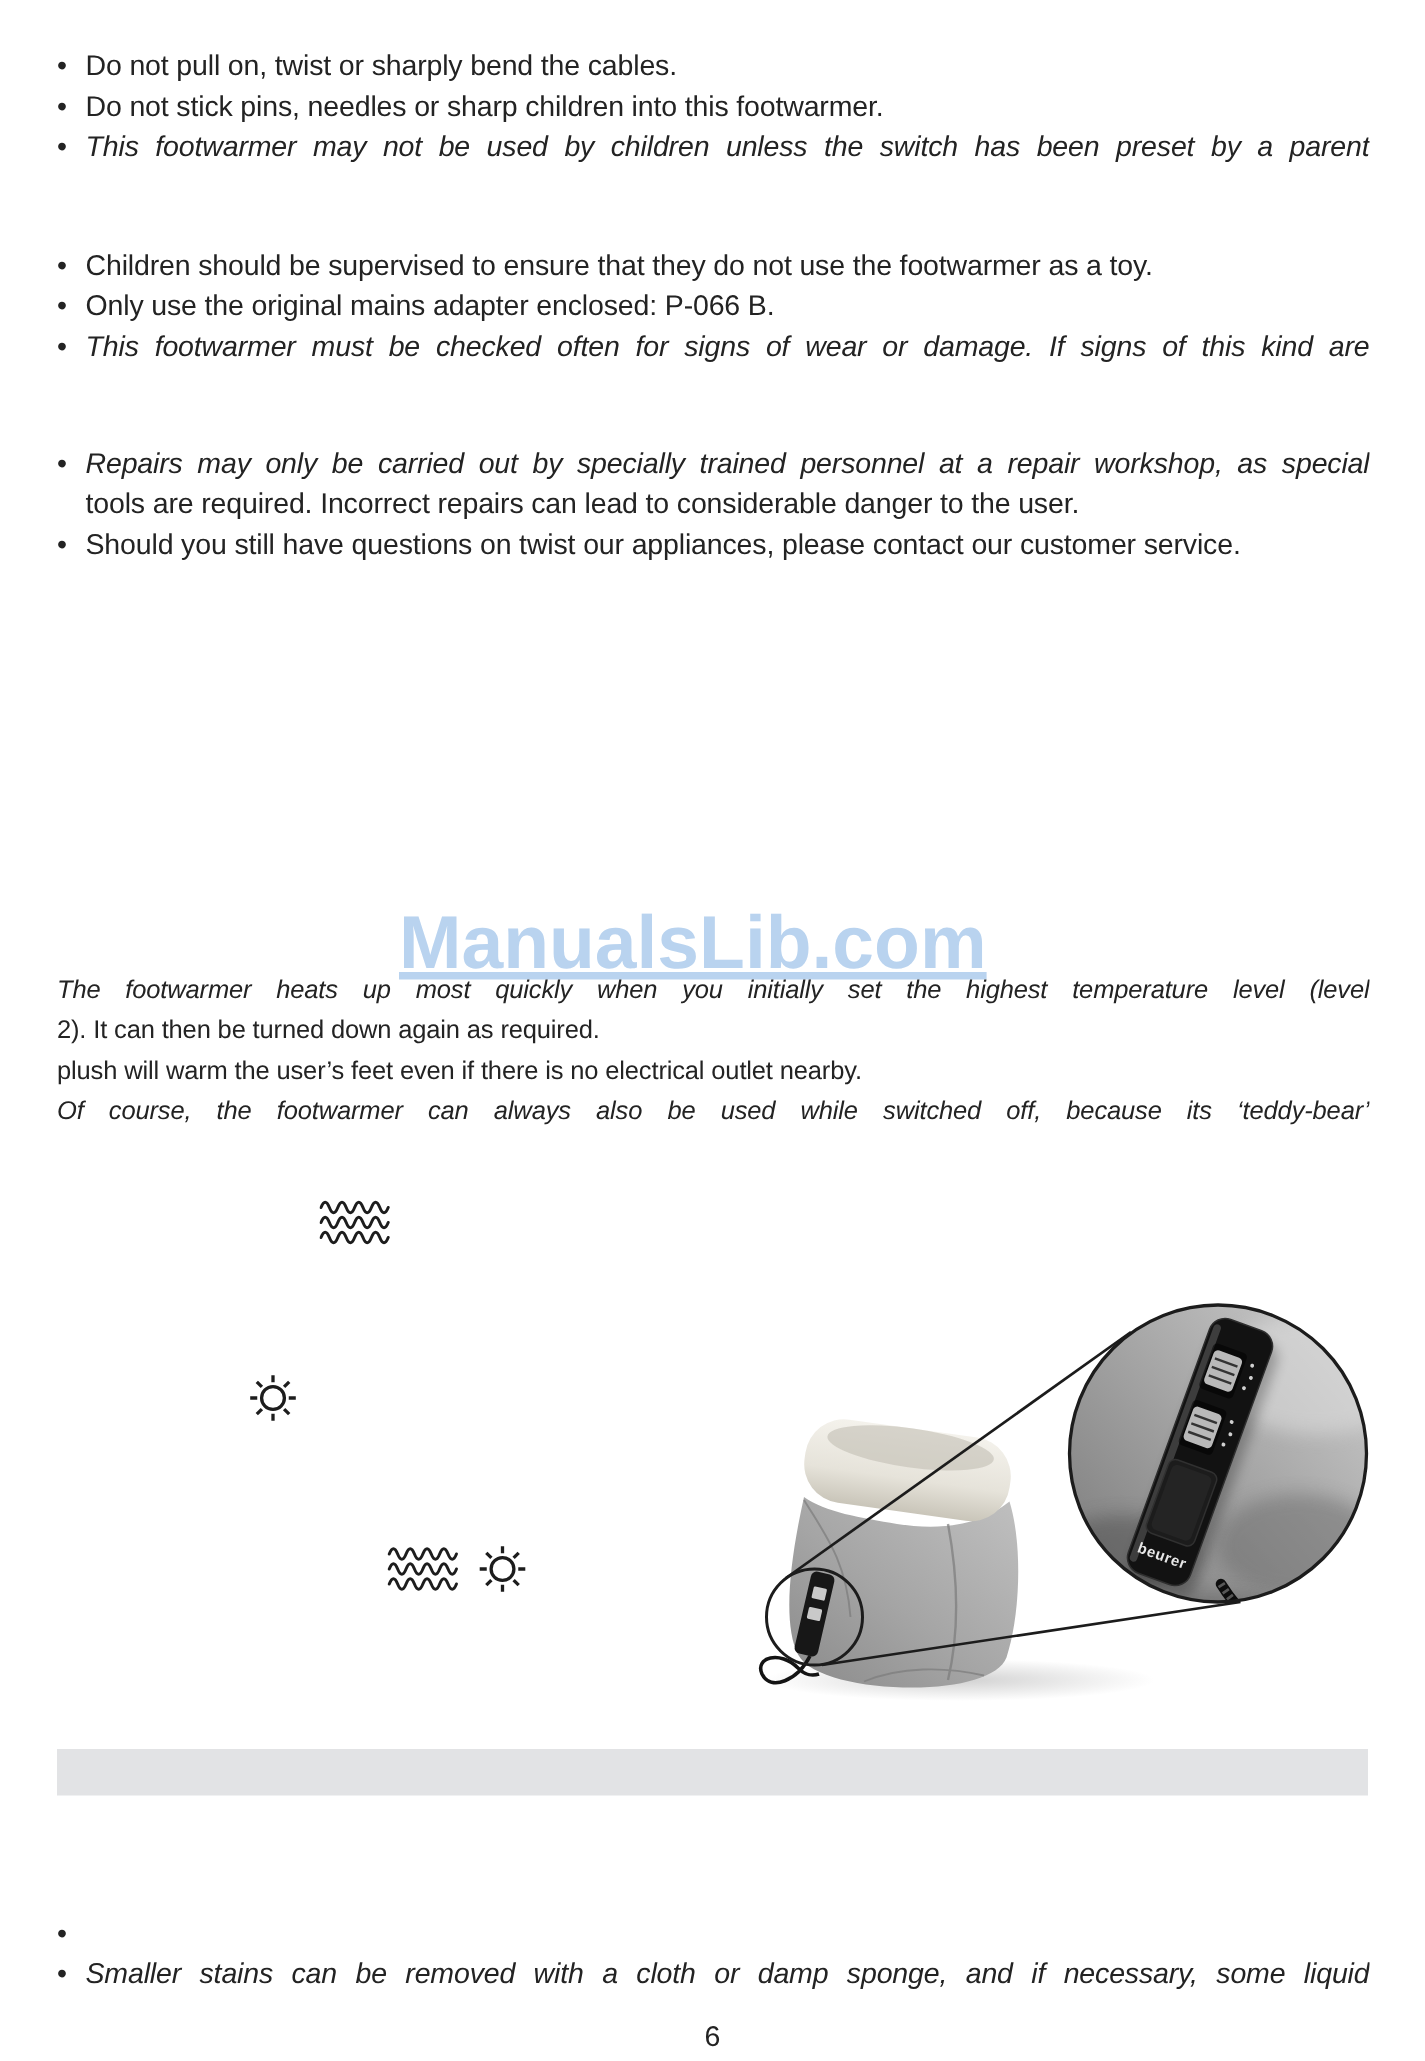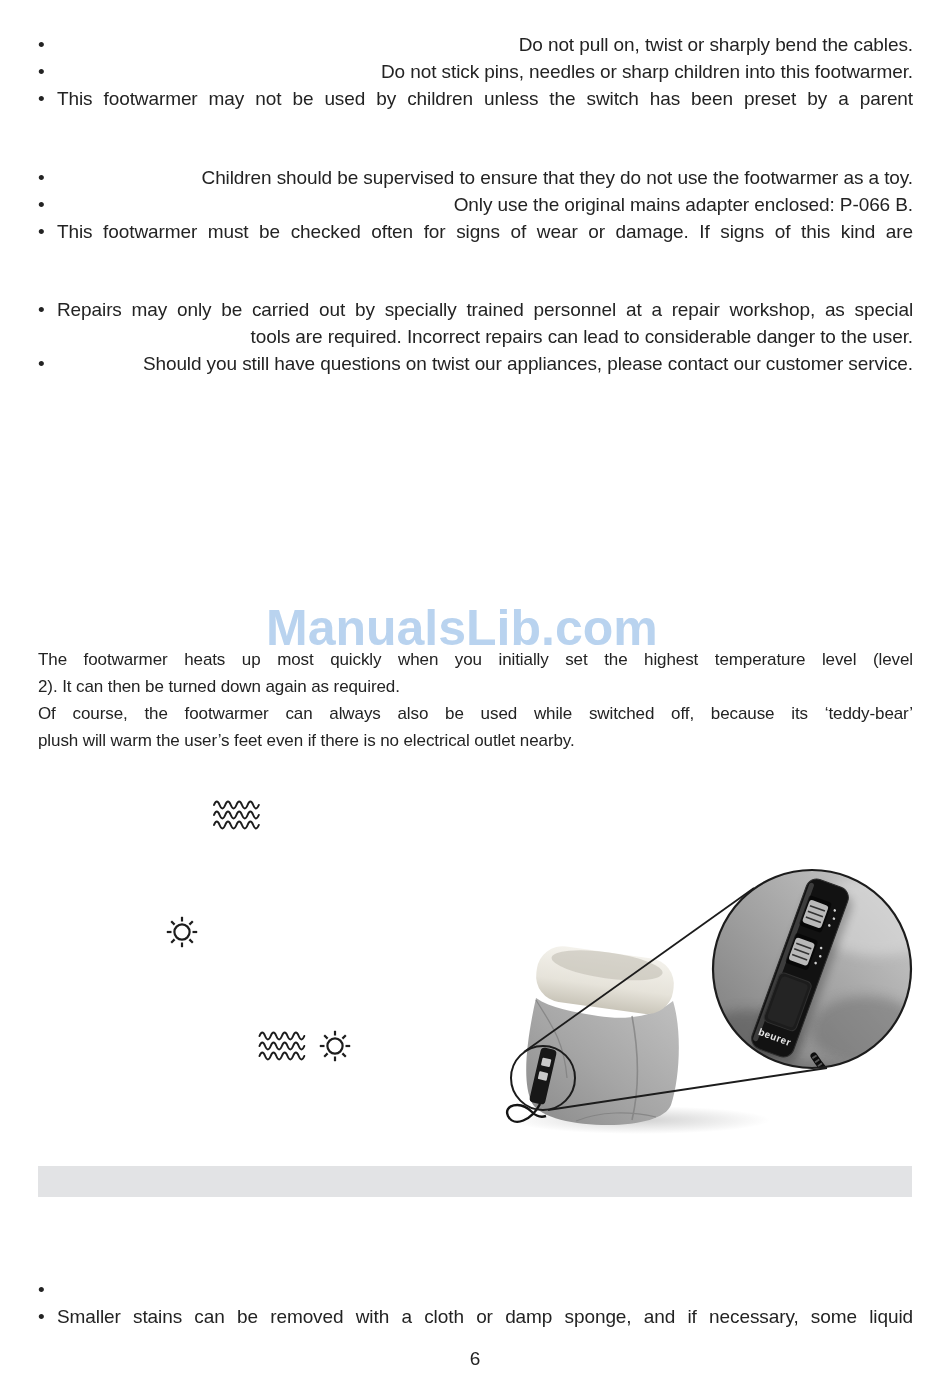--- a/index.html
+++ b/index.html
@@ -5,26 +5,26 @@
   html,body{margin:0;padding:0;background:#fff;}
   .doc{
     position:relative;width:950px;height:1374px;background:#ffffff;overflow:hidden;
     font-family:"Liberation Sans","DejaVu Sans",sans-serif;
     color:#232323;
   }
   .block{position:absolute;left:38px;width:875px;}
   .line{font-size:17px;line-height:27px;letter-spacing:-0.1px;max-height:27px;overflow:hidden;}
   .brow{display:flex;align-items:flex-start;}
   .dot{flex:none;width:19px;font-size:19px;line-height:27px;}
-  .txt{flex:1;font-size:19px;line-height:27px;letter-spacing:-0.1px;max-height:27px;overflow:hidden;text-align:right;}
-  .stretch{text-align:justify;text-align-last:justify;}
+  .txt{flex:1;font-size:19px;line-height:27px;letter-spacing:-0.1px;max-height:27px;overflow:hidden;text-align:left;}
+  .stretch{text-align:justify;text-align-last:justify;font-style:italic;}
   .watermark{
     position:absolute;left:266px;top:604px;width:440px;
     font-size:50px;font-weight:bold;line-height:48px;letter-spacing:0px;
-    color:#b9d3ef;white-space:nowrap;
+    color:#b9d3ef;white-space:nowrap;text-decoration:underline;
   }
   .graybar{position:absolute;left:38px;top:1166px;width:874px;height:31px;background:#e2e3e5;}
   .pagenum{position:absolute;left:0;top:1347px;width:950px;text-align:center;font-size:19px;line-height:24px;}
   .icon{position:absolute;}
 </style>
 </head>
 <body>
 
 <div class="doc">
 
@@ -71,22 +71,22 @@
       <span class="dot">•</span>
       <div class="txt">Should you still have questions on twist our appliances, please contact our customer service.</div>
     </div>
   </div>
 
   <div class="watermark">ManualsLib.com</div>
 
   <div class="block" style="top:646px">
     <div class="line stretch">The footwarmer heats up most quickly when you initially set the highest temperature level (level</div>
     <div class="line">2). It can then be turned down again as required.</div>
+    <div class="line">plush will warm the user’s feet even if there is no electrical outlet nearby.</div>
     <div class="line stretch">Of course, the footwarmer can always also be used while switched off, because its ‘teddy-bear’</div>
-    <div class="line">plush will warm the user’s feet even if there is no electrical outlet nearby.</div>
   </div>
 
   <svg class="icon" style="left:213px;top:800px" width="47" height="31" viewBox="0 0 47 31">
     <g fill="none" stroke="#1d1d1d" stroke-width="2" stroke-linecap="round">
       <path d="M1 5 q2.8 -7 5.6 0 t5.6 0 t5.6 0 t5.6 0 t5.6 0 t5.6 0 t5.6 0 t5.6 0"></path>
       <path d="M1 15 q2.8 -7 5.6 0 t5.6 0 t5.6 0 t5.6 0 t5.6 0 t5.6 0 t5.6 0 t5.6 0"></path>
       <path d="M1 25 q2.8 -7 5.6 0 t5.6 0 t5.6 0 t5.6 0 t5.6 0 t5.6 0 t5.6 0 t5.6 0"></path>
     </g>
   </svg>
 

